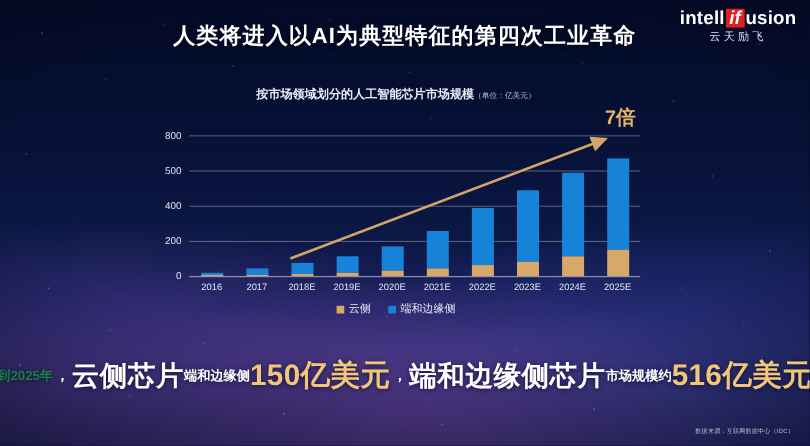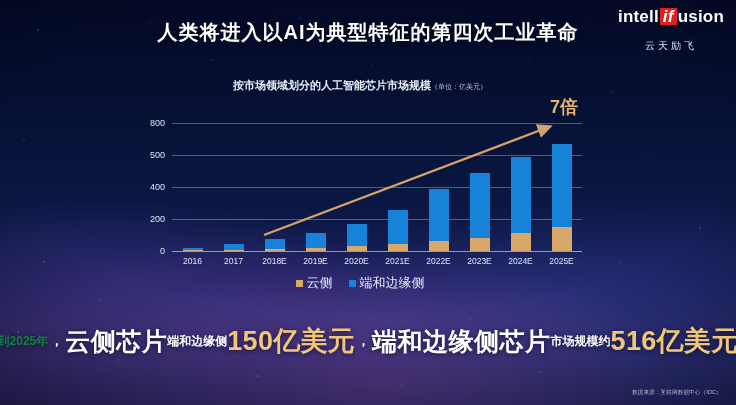--- a/index.html
+++ b/index.html
@@ -27,21 +27,21 @@
     background:radial-gradient(ellipse 90% 70% at 50% 40%, rgba(0,0,0,0) 55%, rgba(2,5,22,.55) 100%);
   }
 
   
   .logo{ position:absolute; right:12px; top:8px; text-align:center; line-height:1; }
   .logo-main{ font-size:17px; font-weight:bold; color:#ffffff; letter-spacing:.2px; white-space:nowrap; }
   .logo-if{
     display:inline-block; background:#e02020; color:#fff;
     padding:0 3px; margin:0 1px; font-style:italic; font-weight:bold;
   }
-  .logo-cn{ margin-top:16px; font-size:10px; color:#dfe4ef; letter-spacing:3px; white-space:nowrap; }
+  .logo-cn{ margin-top:4px; font-size:10px; color:#dfe4ef; letter-spacing:3px; white-space:nowrap; }
 
   
   .headline{
     position:absolute; left:0; right:0; top:19px;
     text-align:center; color:#ffffff;
     font-size:20px; font-weight:bold; letter-spacing:1px;
     text-shadow:0 1px 6px rgba(0,0,0,.6);
   }
 
   
@@ -82,21 +82,21 @@
     position:absolute; color:#e7b46b; font-size:18px; font-weight:bold;
     white-space:nowrap;
   }
 
   .legend{
     position:absolute; left:0; right:0; top:196px;
     display:flex; justify-content:center; gap:16px; align-items:center;
   }
   .leg-item{ display:flex; align-items:center; gap:4px; }
   .leg-sw{ width:7px; height:7px; display:block; }
-  .leg-tx{ font-size:13px; color:#e4e9f5; white-space:nowrap; }
+  .leg-tx{ font-size:10px; color:#e4e9f5; white-space:nowrap; }
 
   
   .banner{
     position:absolute; left:0; right:0; top:318px; height:46px;
     display:flex; align-items:center; justify-content:center;
     white-space:nowrap;
   }
   .b-sm{ font-size:12px; color:#15803d; font-weight:bold; }
   .b-lg{ font-size:25px; color:#ffffff; font-weight:bold; letter-spacing:.5px; }
   .b-md{ font-size:12px; color:#ffffff; font-weight:bold; }

